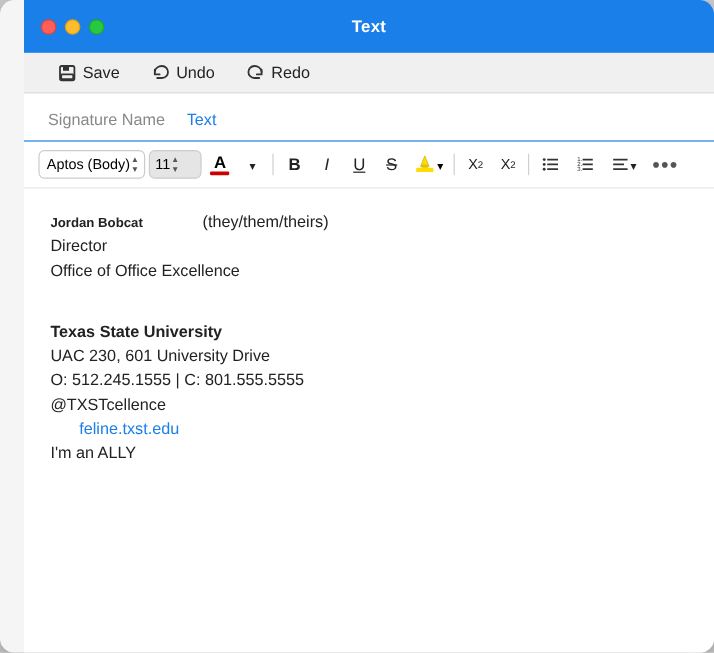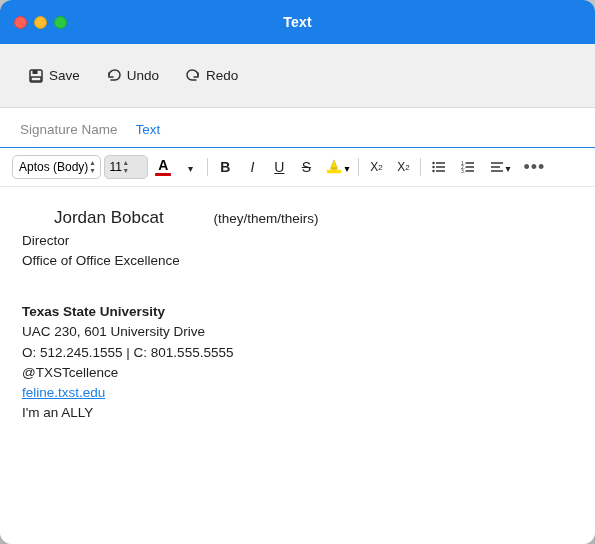--- a/index.html
+++ b/index.html
@@ -13,20 +13,21 @@
     }
     .window {
       width: 595px;
       min-height: 544px;
       background: #f5f5f5;
       border-radius: 12px;
       box-shadow: 0 8px 32px rgba(0,0,0,0.35);
       overflow: hidden;
       display: flex;
       flex-direction: column;
+      padding-left: 20px;
     }
     .titlebar {
       background: #1a7fe8;
       height: 44px;
       display: flex;
       align-items: center;
       justify-content: center;
       position: relative;
       flex-shrink: 0;
     }
@@ -48,21 +49,21 @@
       height: 13px;
       border-radius: 50%;
       cursor: pointer;
     }
     .tl-close { background: #ff5f57; border: 1px solid #e0443e; }
     .tl-minimize { background: #febc2e; border: 1px solid #d9a015; }
     .tl-maximize { background: #28c840; border: 1px solid #1aab29; }
     .toolbar {
       background: #f0f0f0;
       border-bottom: 1px solid #d8d8d8;
-      height: 64px;
+      height: 34px;
       display: flex;
       align-items: center;
       padding: 0 18px;
       gap: 6px;
       flex-shrink: 0;
     }
     .toolbar-btn {
       display: flex;
       align-items: center;
       gap: 5px;
@@ -211,33 +212,32 @@
       letter-spacing: 1px;
     }
     .editor-area {
       flex: 1;
       padding: 18px 22px;
       font-size: 13.5px;
       line-height: 1.5;
       color: #222;
     }
     .sig-name-bold {
-      font-size: 17px;
-      font-weight: normal;
-      margin-left: 32px;
+      font-size: 11px;
+      font-weight: bold;
     }
     .sig-pronouns {
       font-size: 13.5px;
       font-weight: normal;
       margin-left: 46px;
     }
     .sig-link {
       color: #1a7fe8;
-      text-decoration: underline;
-      cursor: pointer;
+      cursor: pointer;
+      margin-left: 24px;
     }
     .sig-bold { font-weight: bold; margin-top: 31px; }
     .chevron-down::after { content: "▾"; font-size: 10px; }
   </style>
 </head>
 <body>
 
 <div class="window">
 
   <div class="titlebar">

